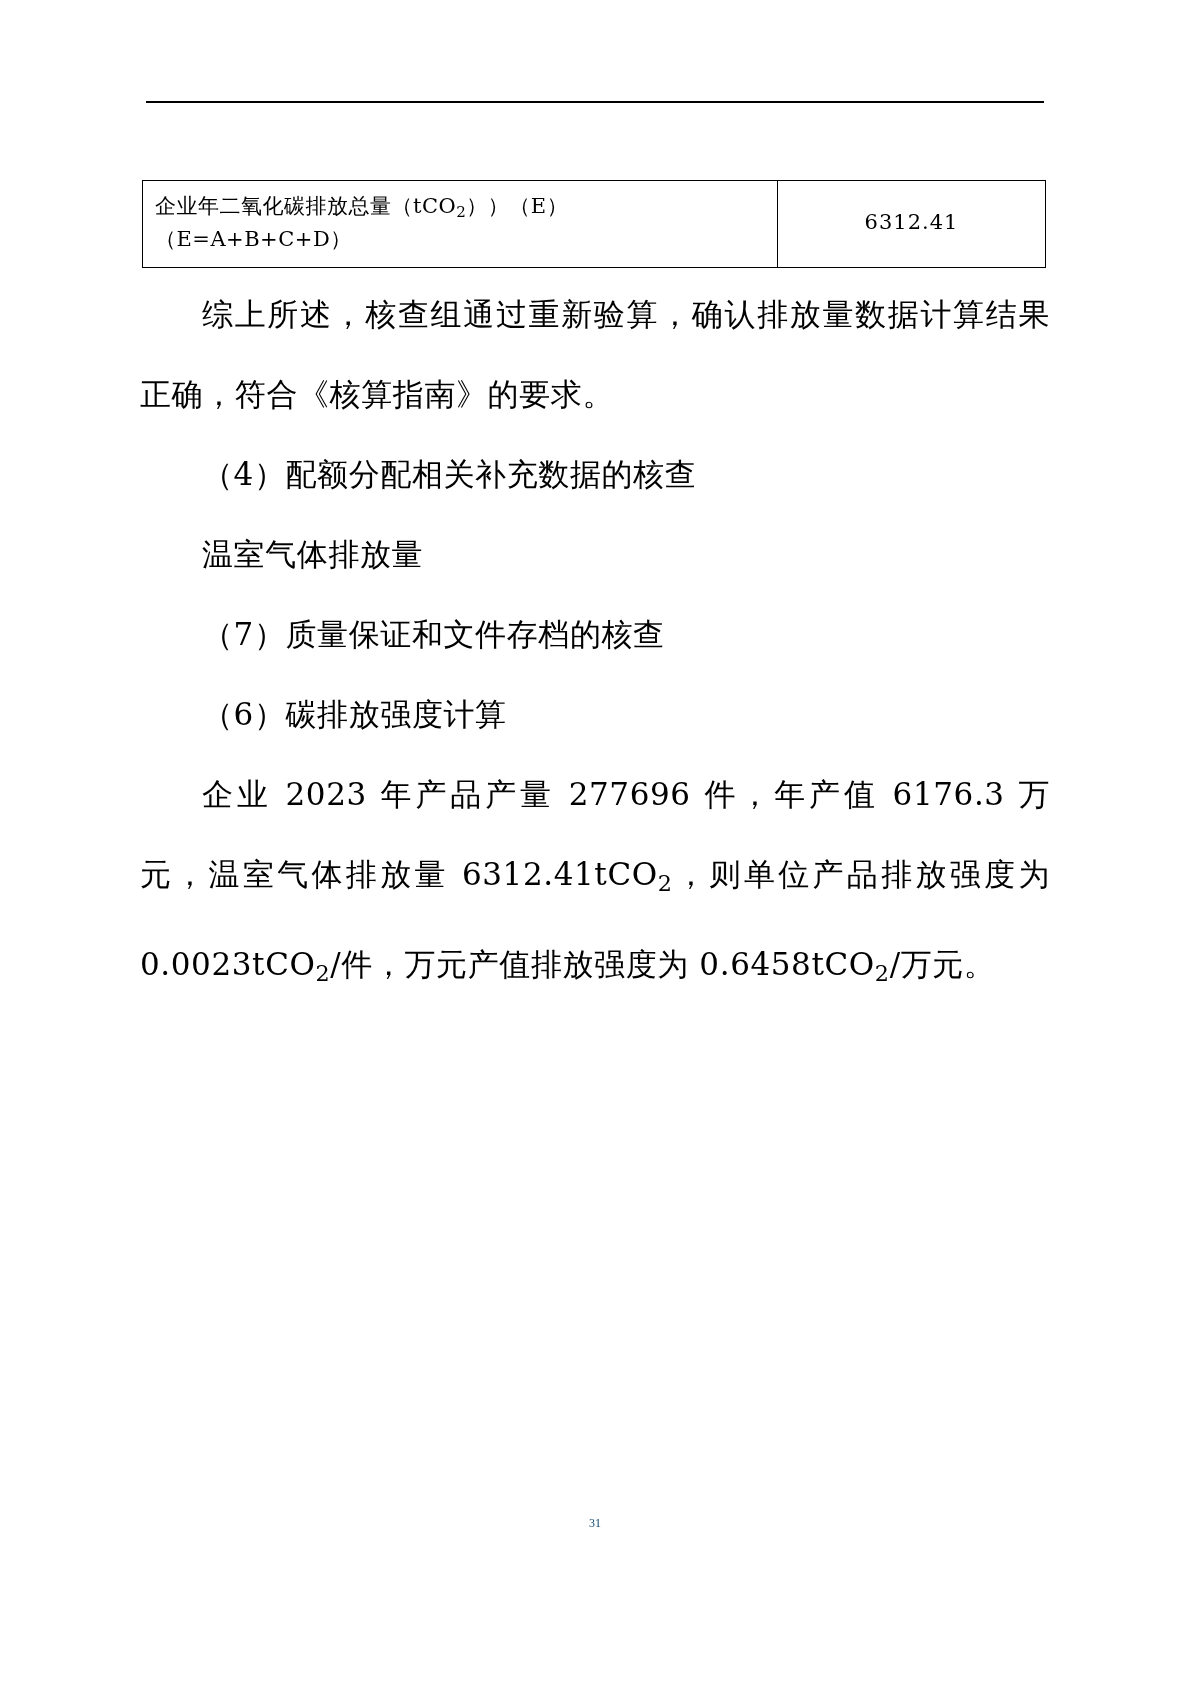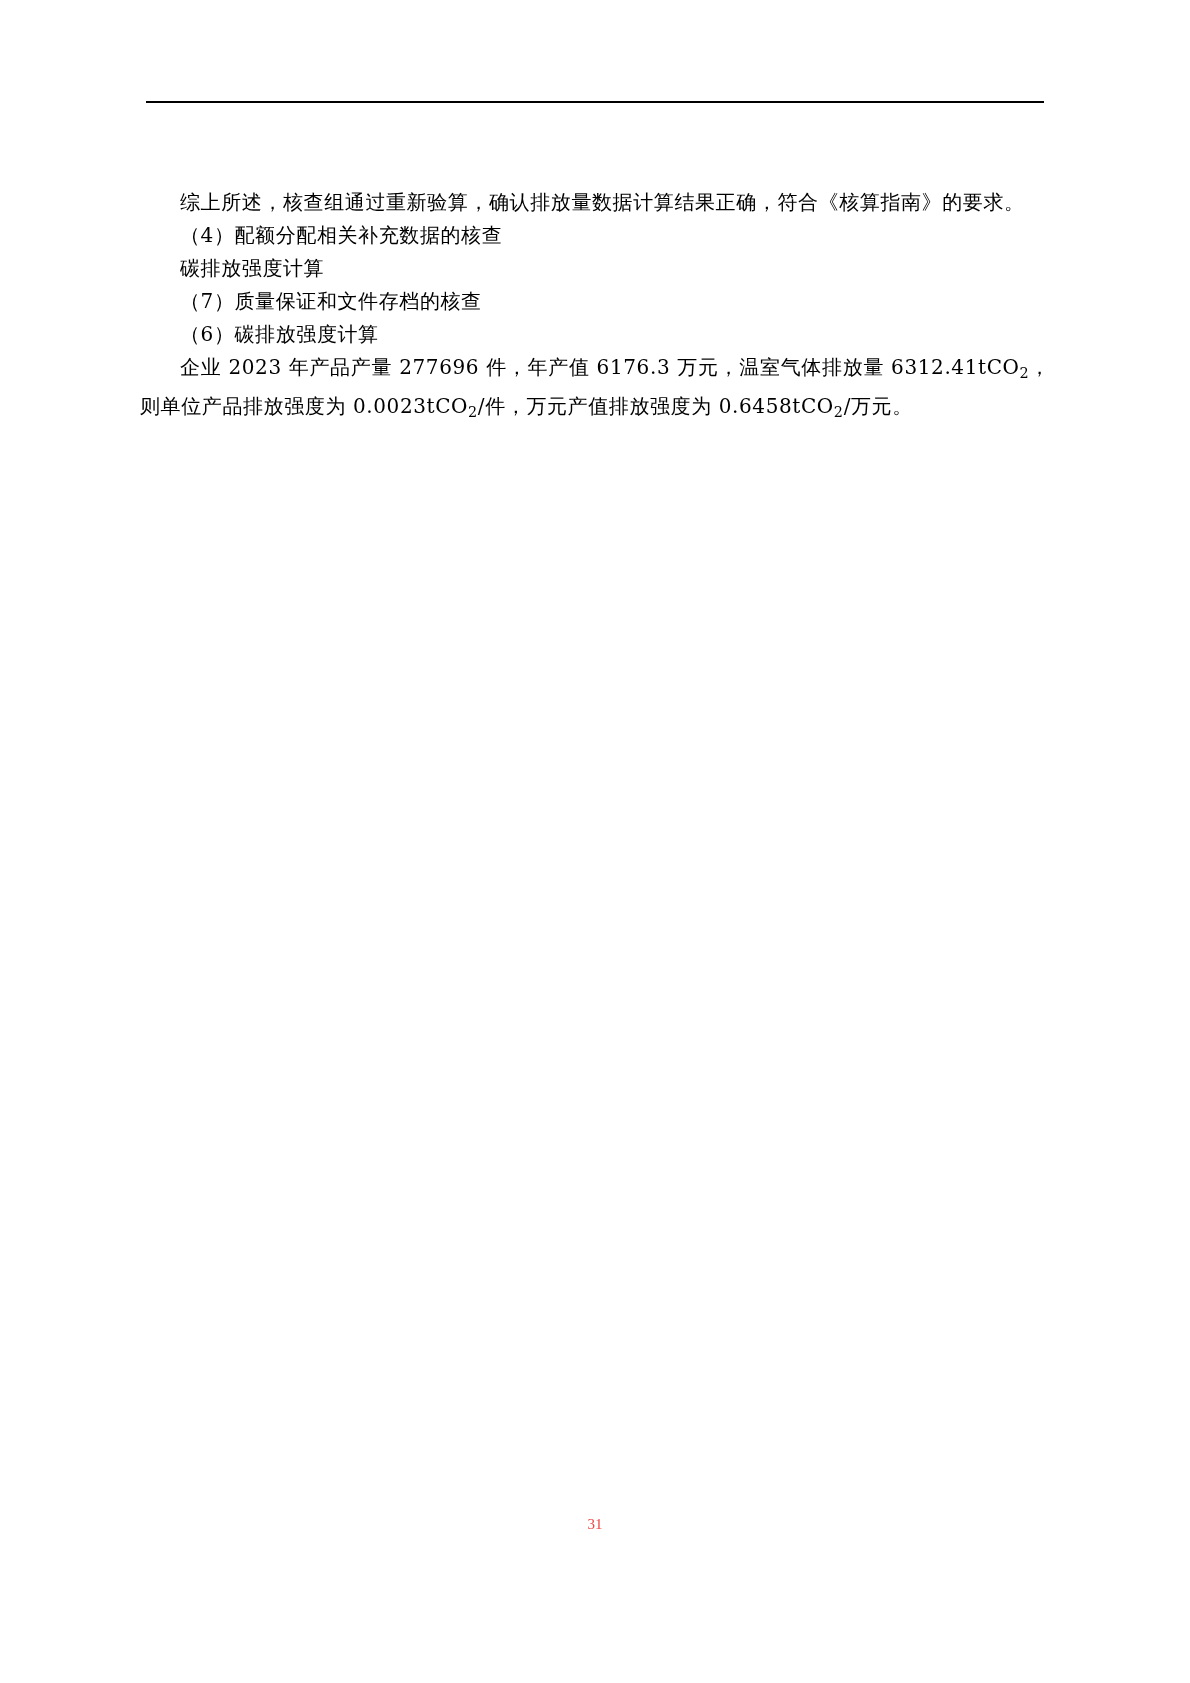--- a/index.html
+++ b/index.html
@@ -64,62 +64,75 @@
   .sub {
     font-size: 0.72em;
     vertical-align: -0.28em;
   }
   .formula-line {
     display: block;
   }
 
   
   .para {
-    font-size: 20px;
-    line-height: 33px;
+    font-size: 31px;
+    line-height: 80px;
     letter-spacing: 0.6px;
     text-align: justify;
     text-justify: inter-ideograph;
     margin: 0;
     font-family: "DejaVu Serif", "Liberation Serif", serif;
   }
   .para.indent {
     text-indent: 2em;
   }
   .block-gap {
     height: 6px;
   }
 
   
   .page-number {
     position: absolute;
     left: 0;
     top: 1516px;
     width: 1190px;
     text-align: center;
-    font-size: 15px;
+    font-size: 12px;
     font-family: "Liberation Serif", "DejaVu Serif", serif;
-    color: #ef4444;
+    color: #0c4a6e;
   }
 </style>
 </head>
 <body>
 
 <div class="page">
 
   <div class="header-rule"></div>
 
   <div class="content">
 
+    <table class="summary">
+      <tbody>
+        <tr>
+          <td class="label-cell">
+            <span class="formula-line">
+              <span>企业年二氧化碳排放总量（tCO</span><span class="sub">2</span><span>））（E）</span>
+            </span>
+            <span class="formula-line">（E=A+B+C+D）</span>
+          </td>
+          <td class="value-cell">6312.41</td>
+        </tr>
+      </tbody>
+    </table>
 
     <div class="block-gap"></div>
 
     <p class="para indent">综上所述，核查组通过重新验算，确认排放量数据计算结果正确，符合《核算指南》的要求。</p>
     <p class="para indent">（4）配额分配相关补充数据的核查</p>
-    <p class="para indent">碳排放强度计算</p>
+    <p class="para indent">温室气体排放量</p>
     <p class="para indent">（7）质量保证和文件存档的核查</p>
     <p class="para indent">（6）碳排放强度计算</p>
 
     <p class="para indent"><span>企业 2023 年产品产量 277696 件，年产值 6176.3 万元，温室气体排放量 6312.41tCO</span><span class="sub">2</span><span>，则单位产品排放强度为 0.0023tCO</span><span class="sub">2</span><span>/件，万元产值排放强度为 0.6458tCO</span><span class="sub">2</span><span>/万元。</span></p>
 
   </div>
 
   <div class="page-number">31</div>
 
 </div>

